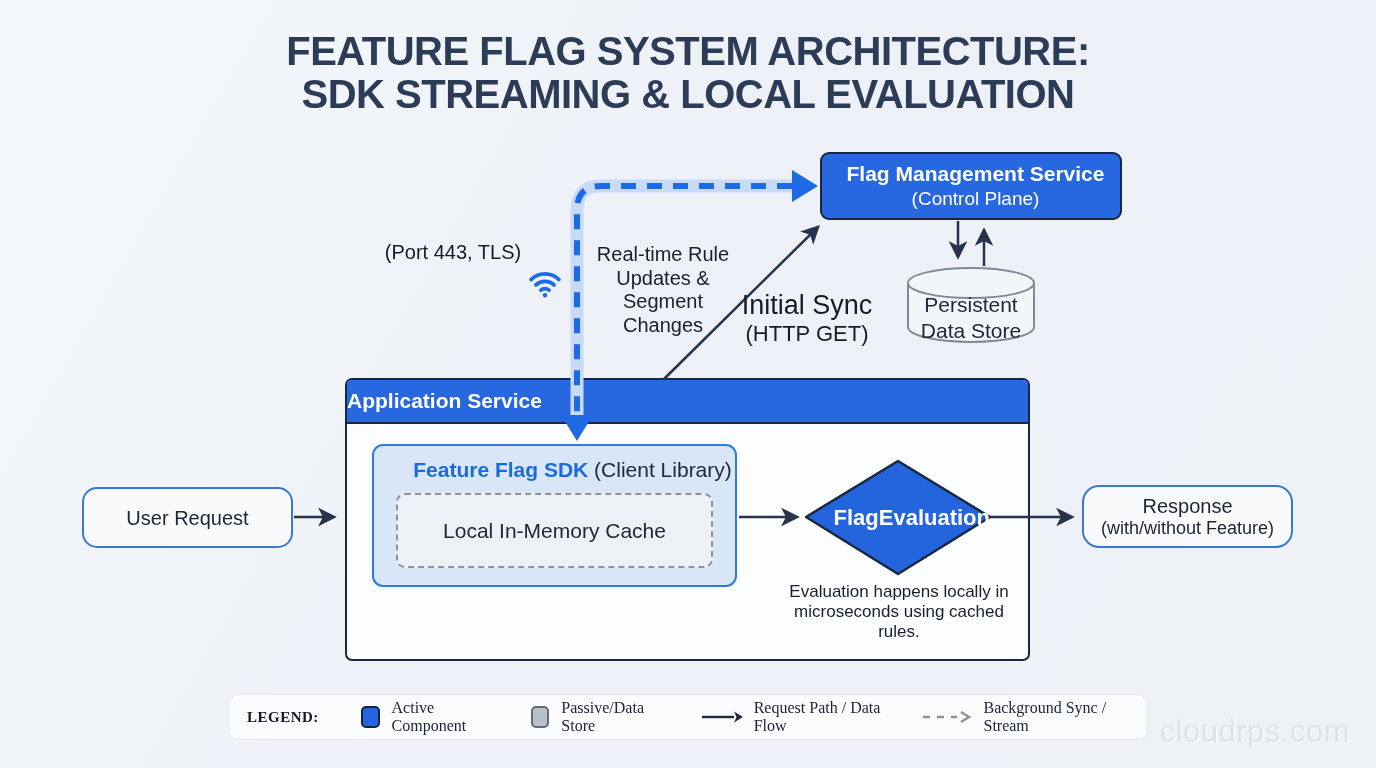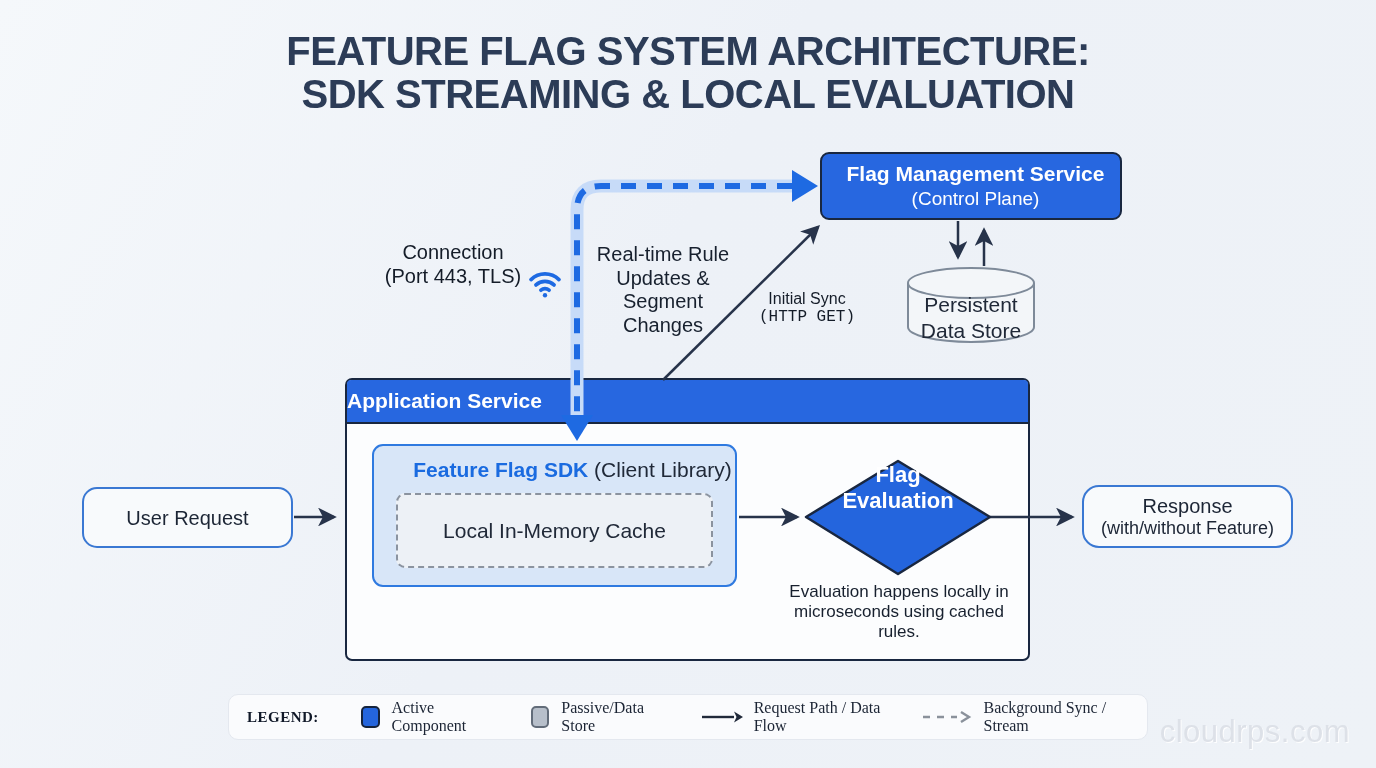--- a/index.html
+++ b/index.html
@@ -51,26 +51,26 @@
     display:flex;flex-direction:column;align-items:center;justify-content:center;
     color:#1c2535;text-align:center;box-sizing:border-box;
   }
   .pill-node .t1{font-size:20px;line-height:1.2;}
   .pill-node .t2{font-size:18px;line-height:1.15;}
   
   .lbl{z-index:3;text-align:center;color:#141c28;}
   .sse-label{left:339px;top:241px;width:228px;font-size:20px;line-height:1.18;}
   .realtime-label{left:583px;top:243px;width:160px;font-size:20px;line-height:1.18;color:#17202e;}
   .sync-label{left:736px;top:290px;width:142px;}
-  .sync-label .t1{font-size:16px;}
-  .sync-label .t2{font-size:16px;font-family:Liberation Mono, monospace;}
+  .sync-label .t1{font-size:27px;}
+  .sync-label .t2{font-size:22px;}
   .store-label{left:908px;top:292px;width:126px;font-size:21px;line-height:1.25;color:#202938;}
   .diamond-label{
     left:806px;top:462px;width:184px;height:112px;z-index:3;
-    display:flex;flex-direction:column;align-items:center;justify-content:flex-start;
+    display:flex;flex-direction:row;align-items:center;justify-content:flex-end;
     color:#fff;font-size:22px;font-weight:bold;line-height:1.2;text-align:center;
   }
   .eval-note{left:780px;top:582px;width:238px;font-size:17px;line-height:1.18;color:#17202e;}
   .wifi-wrap{left:527px;top:267px;width:36px;height:32px;z-index:3;}
   
   .legend{
     left:228px;top:694px;width:920px;height:46px;box-sizing:border-box;z-index:1;
     background:#fafbfd;border:1px solid #e4e8ef;border-radius:10px;
     display:flex;align-items:center;padding:0 18px;color:#1b2434;font-size:16px;font-family:Liberation Serif, serif;
   }
@@ -158,21 +158,20 @@
 </div>
 
 <div class="abs lbl eval-note">Evaluation happens locally in microseconds using cached rules.</div>
 
 <div class="abs lbl store-label">
   <div>Persistent</div>
   <div>Data Store</div>
 </div>
 
 <div class="abs lbl sse-label">
-  <div>Connection</div>
   <div>(Port 443, TLS)</div>
 </div>
 
 <div class="abs wifi-wrap">
   <svg width="36" height="32" viewBox="0 0 24 22" fill="none" stroke="#1e6ae2" stroke-width="2.6" stroke-linecap="round" stroke-linejoin="round">
     <path d="M2.4 8.6 a14 14 0 0 1 19.2 0"></path>
     <path d="M5.8 12.3 a9 9 0 0 1 12.4 0"></path>
     <path d="M9.2 15.9 a4.5 4.5 0 0 1 5.6 0"></path>
     <circle cx="12" cy="19.4" r="1.5" fill="#1e6ae2" stroke="none"></circle>
   </svg>

